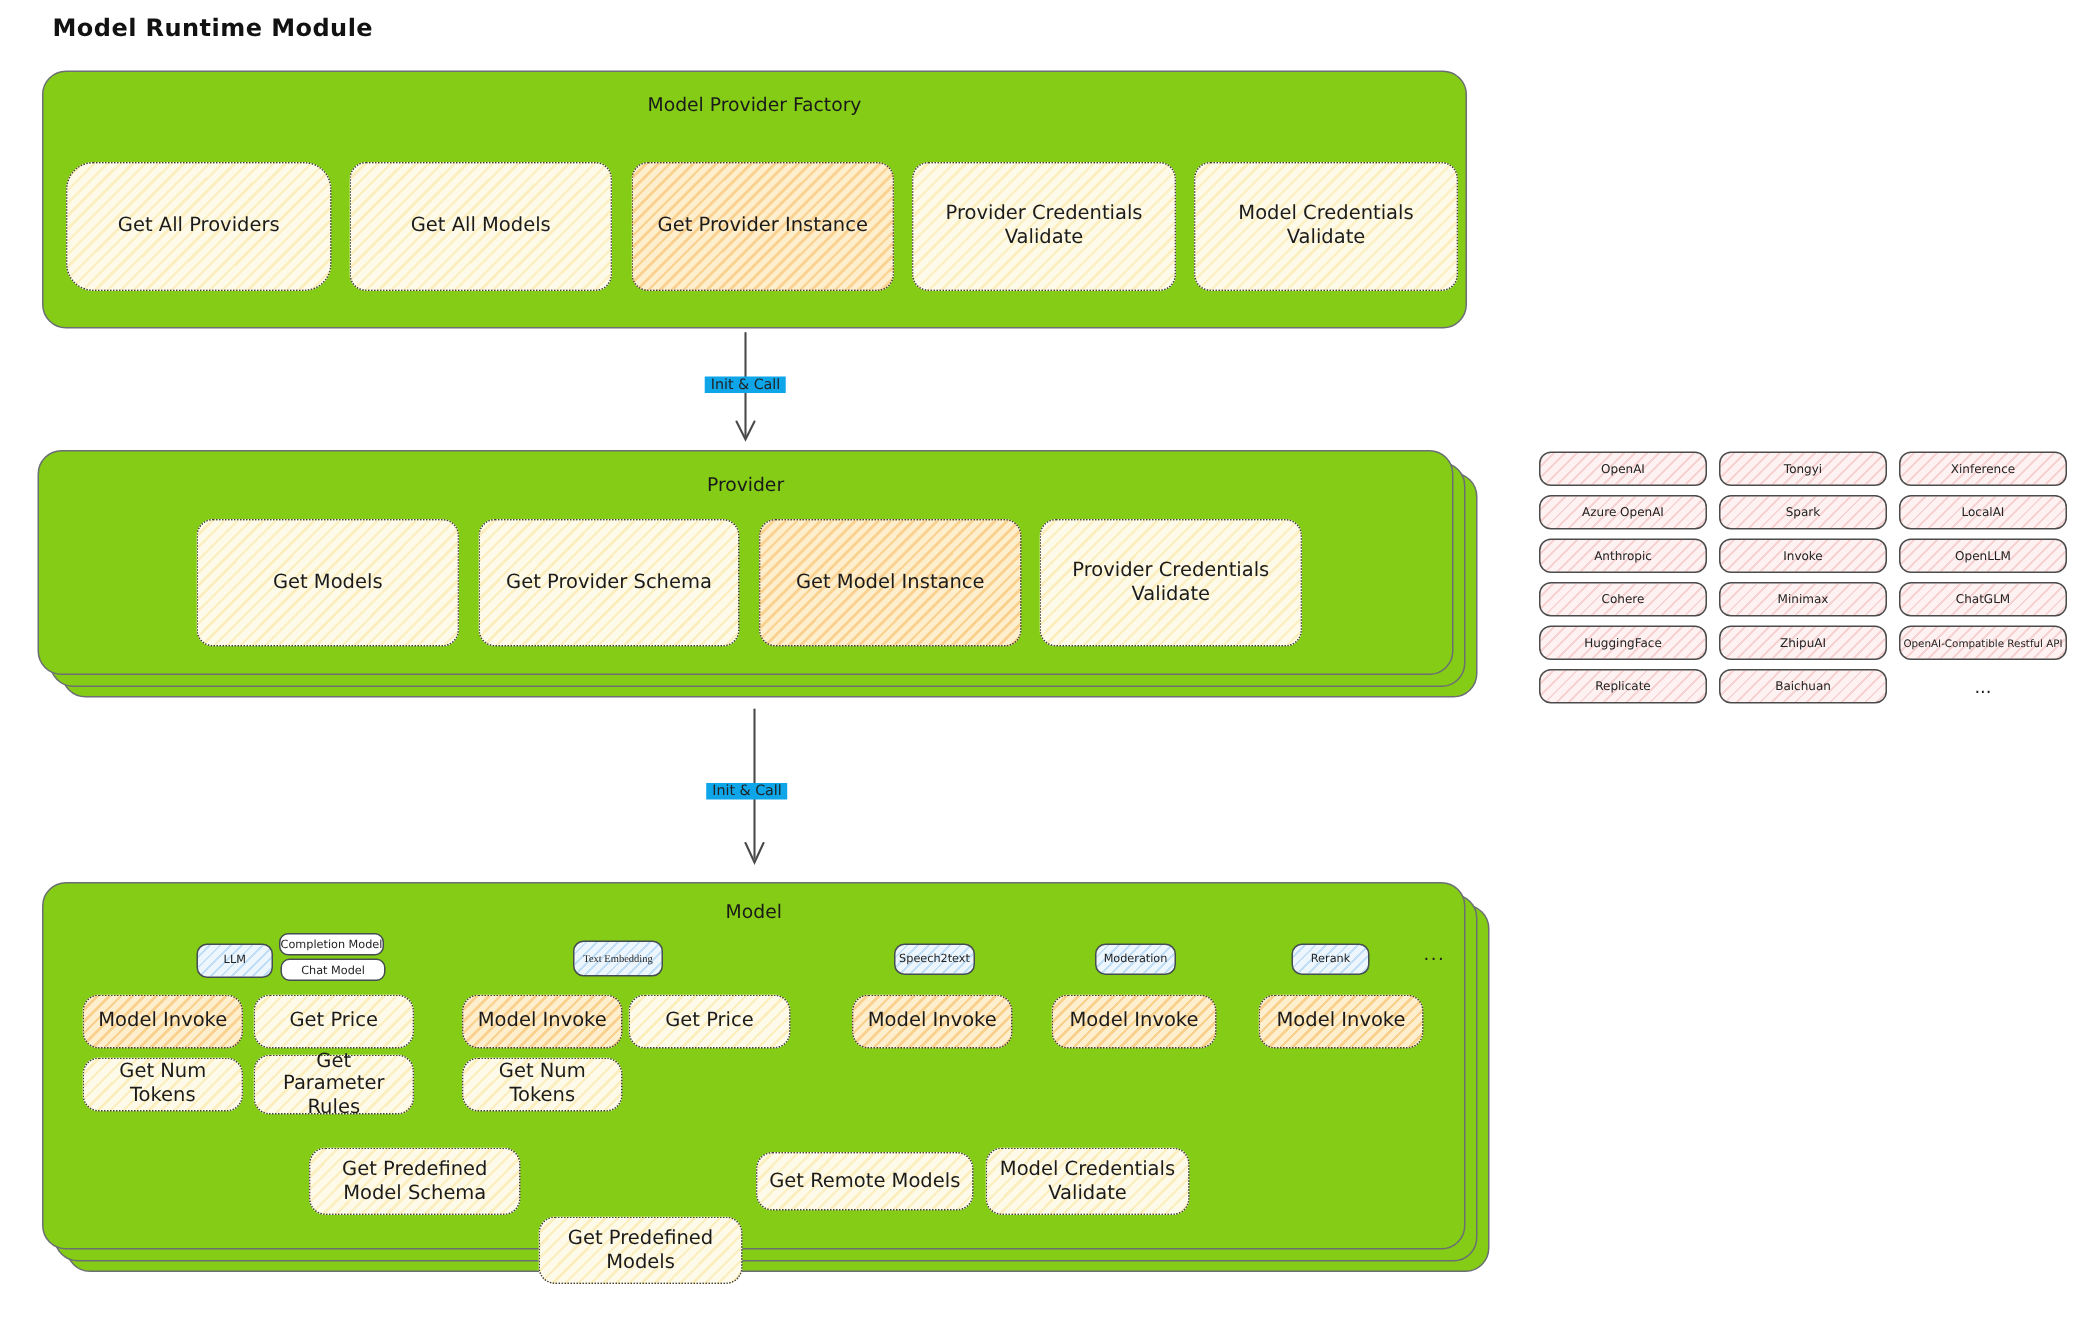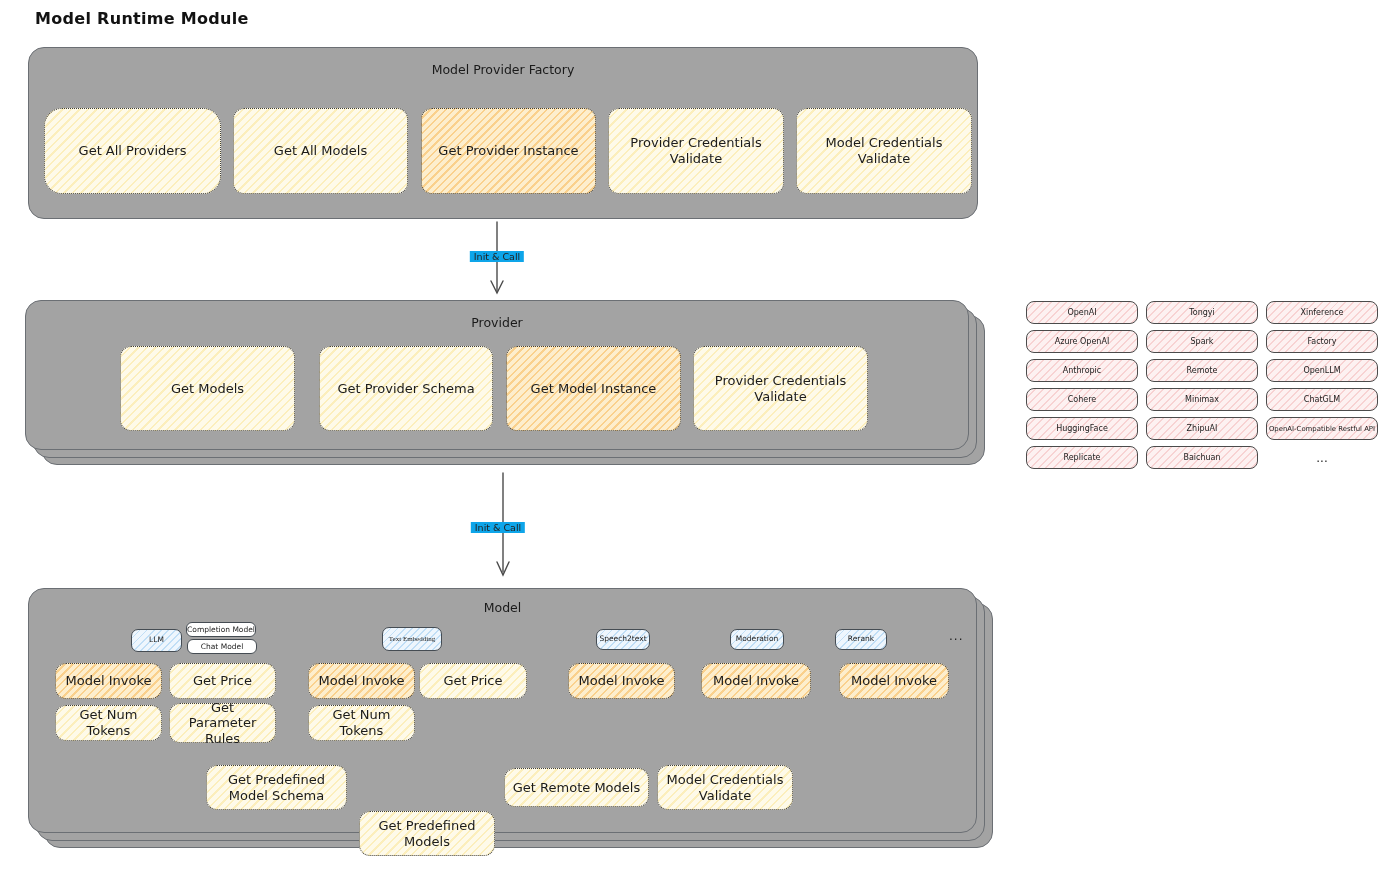--- a/index.html
+++ b/index.html
@@ -8,21 +8,21 @@
     position:relative; width:1393px; height:880px; background:#ffffff;
     font-family:"DejaVu Sans", sans-serif; color:#1d1d1d; overflow:hidden;
   }
   .page-title {
     position:absolute; left:35px; top:9px; font-size:16px; font-weight:bold;
     letter-spacing:0.3px; color:#121212;
   }
   
   .card-wrap { position:absolute; }
   .layer {
-    position:absolute; background:#a3a3a3; border:1.5px solid #6b6f74; border-radius:16px;
+    position:absolute; background:#84cc16; border:1.5px solid #6b6f74; border-radius:16px;
     width:100%; height:100%;
   }
   .layer.l2 { left:16px; top:15px; }
   .layer.l1 { left:8px;  top:8px;  }
   .layer.main { left:0; top:0; }
   .card-title {
     position:absolute; left:0; right:0; top:14px; text-align:center;
     font-size:12.5px; color:#1a1a1a;
   }
   
@@ -101,36 +101,36 @@
     <path d="M11 1 V70"></path>
     <path d="M5 60 L11 72 L17 60"></path>
   </svg>
   <div class="arrow-label" style="left:497px; top:251px;">Init &amp; Call</div>
 
   <div class="card-wrap" style="left:25px; top:300px; width:944px; height:150px;">
     <div class="layer l2"></div>
     <div class="layer l1"></div>
     <div class="layer main">
       <div class="card-title">Provider</div>
-      <div class="fbox hatch-yellow" style="left:94px; top:45px; width:175px; height:85px;">Get Models</div>
+      <div class="fbox hatch-yellow" style="left:105px; top:45px; width:175px; height:85px;">Get Models</div>
       <div class="fbox hatch-yellow" style="left:293px; top:45px; width:174px; height:85px;">Get Provider Schema</div>
       <div class="fbox hatch-orange" style="left:480px; top:45px; width:175px; height:85px;">Get Model Instance</div>
       <div class="fbox hatch-yellow" style="left:667px; top:45px; width:175px; height:85px;">Provider Credentials Validate</div>
     </div>
   </div>
 
   <div class="pill-grid">
     <div class="pill hatch-pink">OpenAI</div>
     <div class="pill hatch-pink">Tongyi</div>
     <div class="pill hatch-pink">Xinference</div>
     <div class="pill hatch-pink">Azure OpenAI</div>
     <div class="pill hatch-pink">Spark</div>
-    <div class="pill hatch-pink">Factory</div>
+    <div class="pill hatch-pink">LocalAI</div>
     <div class="pill hatch-pink">Anthropic</div>
-    <div class="pill hatch-pink">Remote</div>
+    <div class="pill hatch-pink">Invoke</div>
     <div class="pill hatch-pink">OpenLLM</div>
     <div class="pill hatch-pink">Cohere</div>
     <div class="pill hatch-pink">Minimax</div>
     <div class="pill hatch-pink">ChatGLM</div>
     <div class="pill hatch-pink">HuggingFace</div>
     <div class="pill hatch-pink">ZhipuAI</div>
     <div class="pill hatch-pink" style="font-size:6.9px;">OpenAI-Compatible Restful API</div>
     <div class="pill hatch-pink">Replicate</div>
     <div class="pill hatch-pink">Baichuan</div>
     <div class="pill-more">...</div>
@@ -147,21 +147,21 @@
     <div class="layer l1"></div>
     <div class="layer main">
       <div class="card-title" style="top:11px;">Model</div>
 
       <div class="tag hatch-blue" style="left:102px; top:40px; width:51px; height:23px;">LLM</div>
       <div class="subtag" style="left:157px; top:33px; width:70px; height:15px;">Completion Model</div>
       <div class="subtag" style="left:158px; top:50px; width:70px; height:15px;">Chat Model</div>
       <div class="tag hatch-blue" style="left:353px; top:38px; width:60px; height:24px; font-size:7px;font-family:Liberation Serif, serif;">Text Embedding</div>
       <div class="tag hatch-blue" style="left:567px; top:40px; width:54px; height:21px;">Speech2text</div>
       <div class="tag hatch-blue" style="left:701px; top:40px; width:54px; height:21px;">Moderation</div>
-      <div class="tag hatch-blue" style="left:806px; top:40px; width:52px; height:21px;">Rerank</div>
+      <div class="tag hatch-blue" style="left:832px; top:40px; width:52px; height:21px;">Rerank</div>
       <div class="dots" style="left:920px; top:40px;">...</div>
 
       <div class="fbox hatch-orange" style="left:26px;  top:74px;  width:107px; height:36px;">Model Invoke</div>
       <div class="fbox hatch-yellow" style="left:140px; top:74px;  width:107px; height:36px;">Get Price</div>
       <div class="fbox hatch-yellow" style="left:26px;  top:116px; width:107px; height:36px;">Get Num Tokens</div>
       <div class="fbox hatch-yellow" style="left:140px; top:114px; width:107px; height:40px;">Get Parameter Rules</div>
 
       <div class="fbox hatch-orange" style="left:279px; top:74px;  width:107px; height:36px;">Model Invoke</div>
       <div class="fbox hatch-yellow" style="left:390px; top:74px;  width:108px; height:36px;">Get Price</div>
       <div class="fbox hatch-yellow" style="left:279px; top:116px; width:107px; height:36px;">Get Num Tokens</div>

